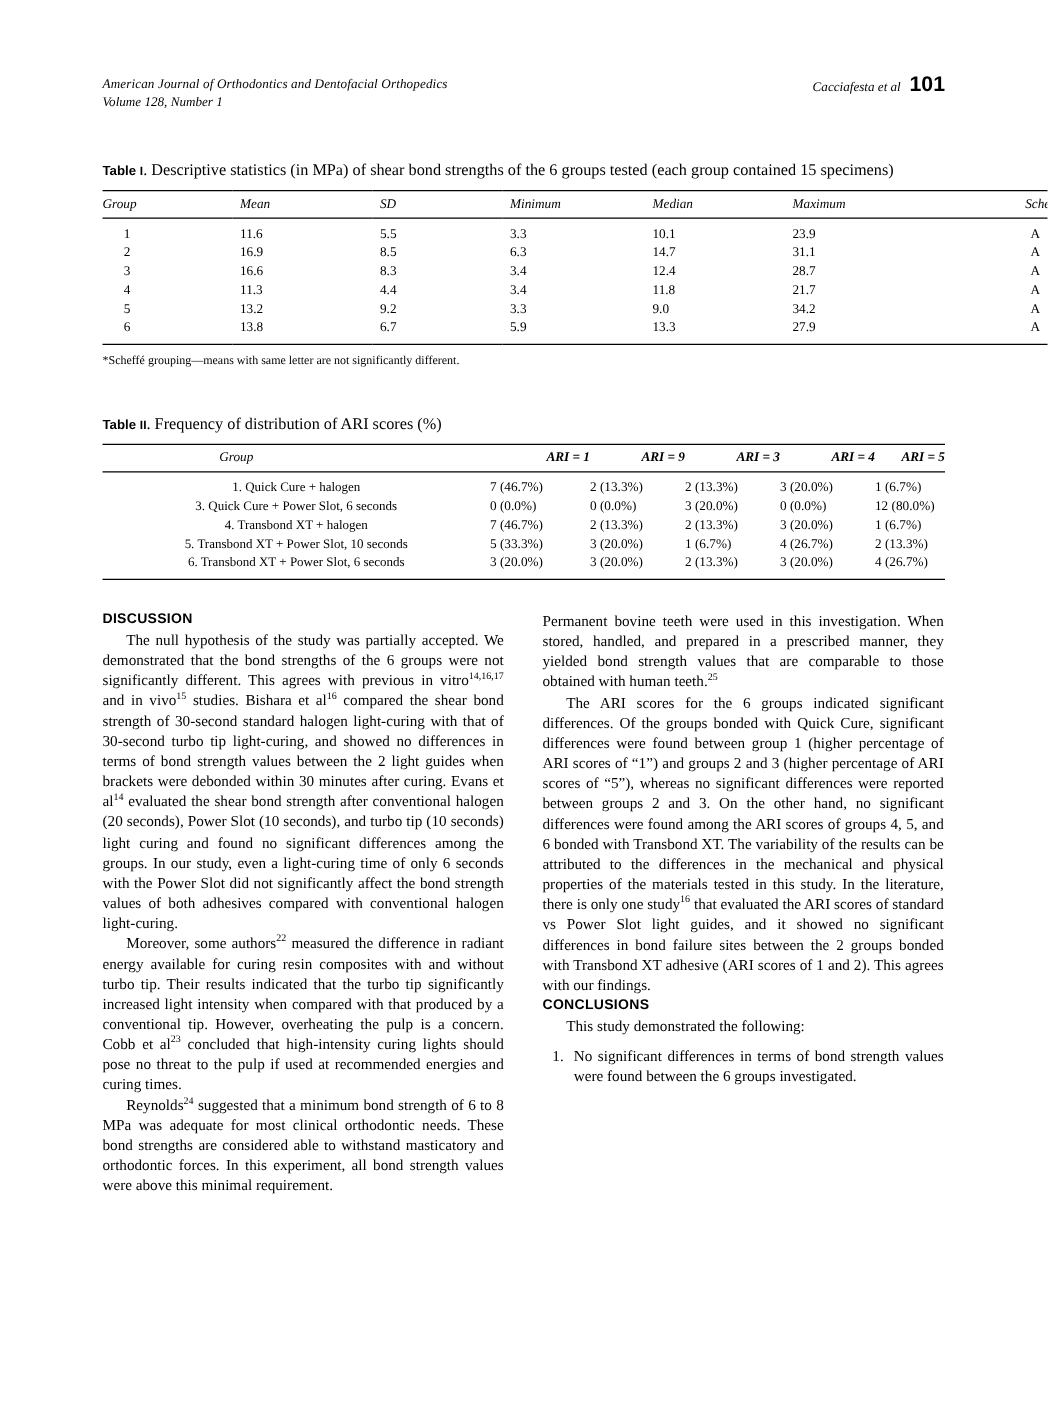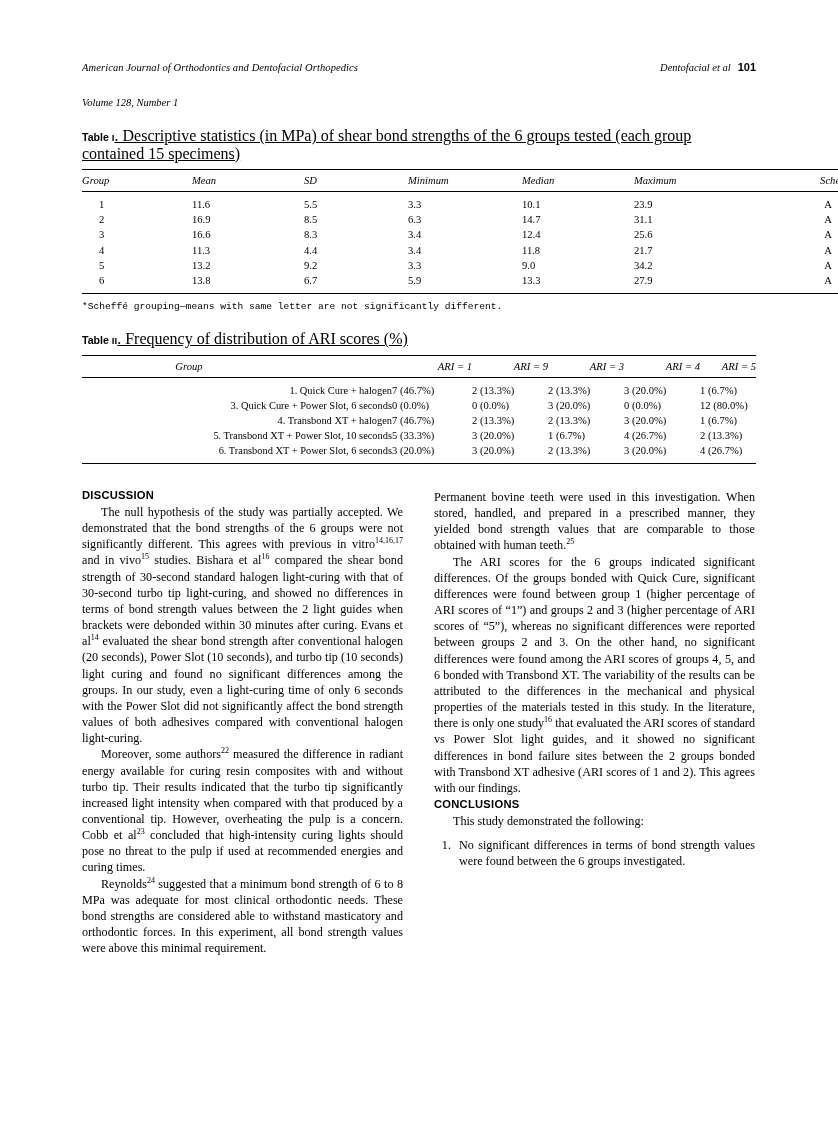--- a/index.html
+++ b/index.html
@@ -38,35 +38,34 @@
     font-size: 10.5px;
     line-height: 15px;
     letter-spacing: 0.1px;
   }
   .rh-line2 {
     position: absolute;
     left: 0; top: 15px;
     font-style: italic;
     font-size: 10.5px;
     line-height: 15px;
-    margin-top: 20px;
   }
   .rh-right {
     position: absolute;
     right: 0; top: 0;
     font-size: 10.5px;
     line-height: 15px;
     white-space: nowrap;
   }
   .rh-author { font-style: italic; }
   .rh-pageno {
     font-family: "Liberation Sans", sans-serif;
     font-style: normal;
     font-weight: bold;
-    font-size: 11px;
+    font-size: 17px;
     margin-left: 7px;
   }
 
   
   .table-block {
     position: absolute;
     left: 82px;
     width: 674px;
   }
   #table-1-block { top: 128px; }
@@ -81,22 +80,21 @@
   .table-caption .tbl-label {
     font-family: "Liberation Sans", sans-serif;
     font-weight: bold;
     font-size: 10.6px;
   }
   .table-caption .tbl-label .roman {
     font-size: 9.6px;
   }
   .table-caption .cap-text {
     font-family: "Liberation Serif", serif;
-    font-size: 16px;
-    text-decoration: underline;
+    font-size: 13px;
   }
 
   table.data {
     border-collapse: collapse;
     width: 674px;
     table-layout: fixed;
   }
   table.data thead th {
     font-style: italic;
     font-weight: normal;
@@ -131,34 +129,33 @@
   #table-1 th.h-sch { text-align: right; }
 
   #table-1 td.d-group { text-align: left; padding-left: 17px; }
   #table-1 td.d-num   { text-align: left; padding-left: 6px; }
   #table-1 td.d-sch   { text-align: right; padding-right: 24px; }
 
   .tbl-footnote {
     font-size: 9.6px;
     line-height: 14px;
     margin-top: 6px;
-    font-family: Liberation Mono, monospace;
   }
 
   
   #table-2 col.c-g2   { width: 310px; }
   #table-2 col.c-a1   { width: 80px; }
   #table-2 col.c-a2   { width: 76px; }
   #table-2 col.c-a3   { width: 76px; }
   #table-2 col.c-a4   { width: 76px; }
   #table-2 col.c-a5   { width: 56px; }
 
   #table-2 th.h-g2 { text-align: center; padding-right: 96px; }
-  #table-2 th.h-ari { text-align: right; }
-  #table-2 td.d-g2 { text-align: right; font-size: 10.4px; }
+  #table-2 th.h-ari { text-align: right; font-weight: bold; }
+  #table-2 td.d-g2 { text-align: center; font-size: 10.4px; }
   #table-2 td.d-ari { text-align: left; }
 
   
   .col {
     position: absolute;
     top: 489px;
     width: 321px;
   }
   #col-left  { left: 82px; }
   #col-right { left: 434px; }
@@ -204,21 +201,21 @@
   }
 </style>
 </head>
 <body>
 
 <div class="page">
 
   <div class="running-head">
     <div class="rh-left">American Journal of Orthodontics and Dentofacial Orthopedics</div>
     <div class="rh-line2">Volume 128, Number 1</div>
-    <div class="rh-right"><span class="rh-author">Dentofacial et al</span><span class="rh-pageno">101</span></div>
+    <div class="rh-right"><span class="rh-author">Cacciafesta et al</span><span class="rh-pageno">101</span></div>
   </div>
 
   <div class="table-block" id="table-1-block">
     <div class="table-caption"><span class="tbl-label"><span>Table</span> <span class="roman">I</span></span><span class="cap-text">. Descriptive statistics (in MPa) of shear bond strengths of the 6 groups tested (each group contained 15 specimens)</span></div>
 
     <table class="data" id="table-1">
       <colgroup>
         <col class="c-group">
           <col class="c-mean">
           <col class="c-sd">
@@ -256,21 +253,21 @@
           <td class="d-num">14.7</td>
           <td class="d-num">31.1</td>
           <td class="d-sch">A</td>
         </tr>
         <tr>
           <td class="d-group">3</td>
           <td class="d-num">16.6</td>
           <td class="d-num">8.3</td>
           <td class="d-num">3.4</td>
           <td class="d-num">12.4</td>
-          <td class="d-num">25.6</td>
+          <td class="d-num">28.7</td>
           <td class="d-sch">A</td>
         </tr>
         <tr>
           <td class="d-group">4</td>
           <td class="d-num">11.3</td>
           <td class="d-num">4.4</td>
           <td class="d-num">3.4</td>
           <td class="d-num">11.8</td>
           <td class="d-num">21.7</td>
           <td class="d-sch">A</td>

